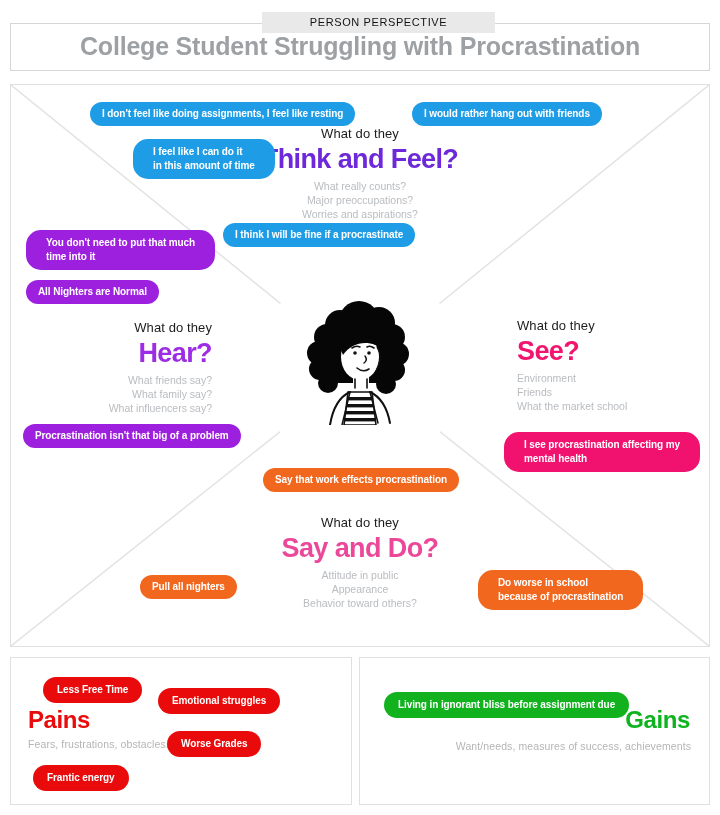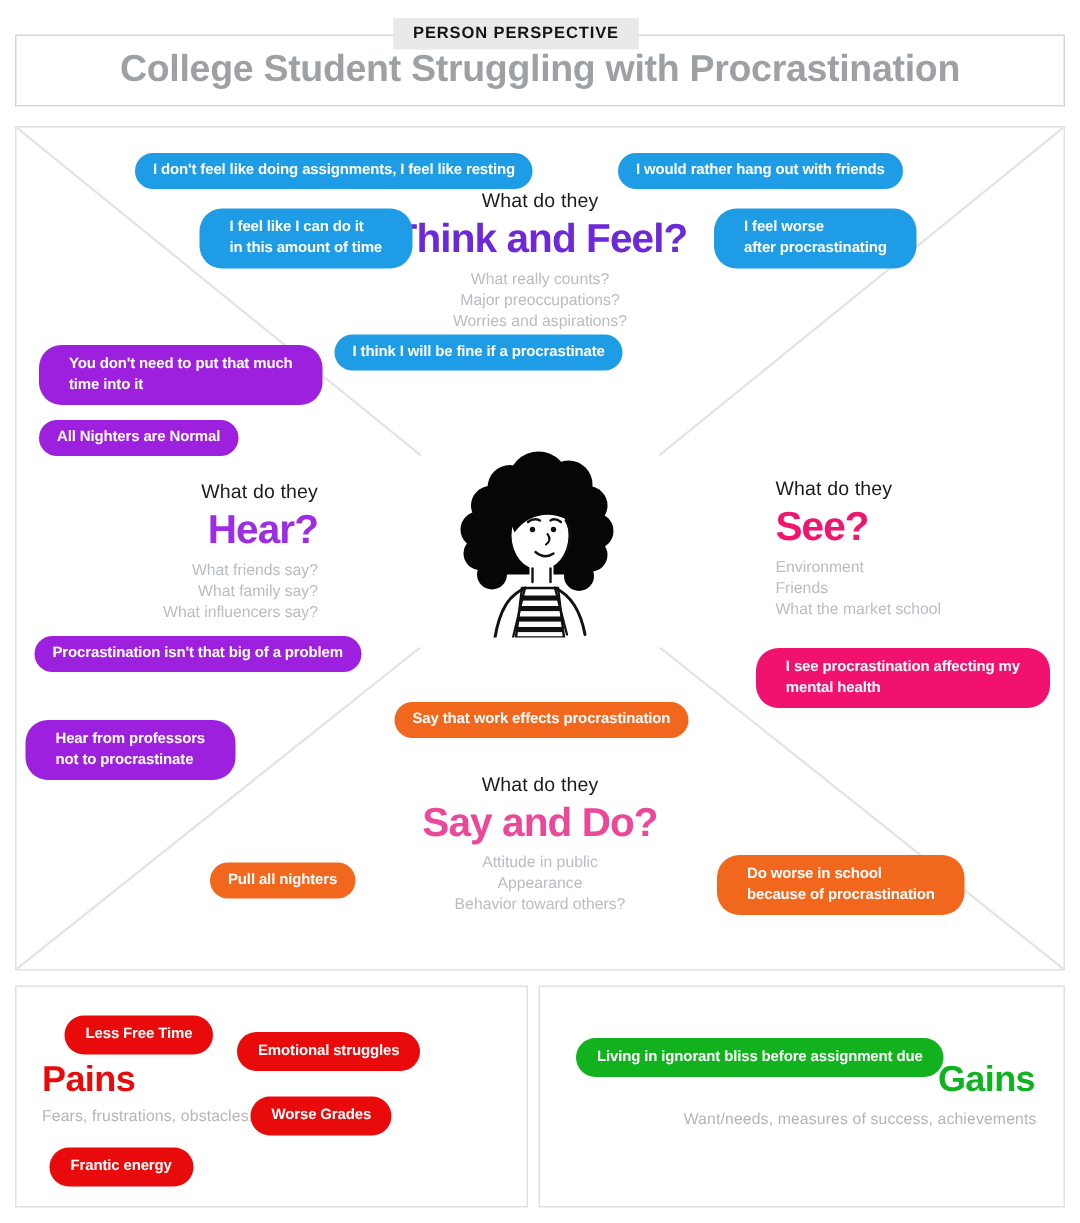--- a/index.html
+++ b/index.html
@@ -3,23 +3,23 @@
 <meta charset="utf-8">
 <style>
   html,body { margin:0; padding:0; background:#fff; }
   #page {
     position:relative; width:720px; height:815px; overflow:hidden;
     font-family:"Liberation Sans", sans-serif; background:#fff;
   }
   .box { position:absolute; border:1px solid #dedede; background:#fff; }
   
   #persp-tab {
-    position:absolute; left:262px; top:12px; width:164px; height:21px;
+    position:absolute; left:262px; top:12px; width:233px; height:21px;
     background:#e9e9e9; z-index:3; text-align:center; line-height:21px;
-    font-size:11px; font-weight:bold; letter-spacing:0.6px; color:#141414;
+    font-size:11px; font-weight:normal; letter-spacing:0.6px; color:#141414;
   }
   #title-box { left:10px; top:23px; width:698px; height:46px; border-color:#d6d6d6; }
   #main-title {
     position:absolute; left:0; top:8px; width:100%; text-align:center;
     font-size:25px; font-weight:bold; color:#9da1a4; letter-spacing:-0.2px;
   }
   
   #main-box { left:10px; top:84px; width:698px; height:561px; border-color:#e0e0e0; }
   #diag-svg { position:absolute; left:0; top:0; }
   
@@ -112,30 +112,26 @@
       <div>Attitude in public</div>
       <div>Appearance</div>
       <div>Behavior toward others?</div>
     </div>
   </div>
 
   <div class="pill blue" style="left:90px; top:102px;">I don't feel like doing assignments, I feel like resting</div>
   <div class="pill blue" style="left:412px; top:102px;">I would rather hang out with friends</div>
   <div class="pill blue two" style="left:133px; top:139px;">I feel like I can do it
 in this amount of time</div>
-  <div class="pill blue two" style="left:476px; top:139px;">I feel worse
-after procrastinating</div>
   <div class="pill blue" style="left:223px; top:223px;">I think I will be fine if a procrastinate</div>
 
   <div class="pill purple two" style="left:26px; top:230px;">You don't need to put that much
 time into it</div>
   <div class="pill purple" style="left:26px; top:280px;">All Nighters are Normal</div>
   <div class="pill purple" style="left:23px; top:424px;">Procrastination isn't that big of a problem</div>
-  <div class="pill purple two" style="left:17px; top:480px;">Hear from professors
-not to procrastinate</div>
 
   <div class="pill pink two" style="right:20px; top:432px;">I see procrastination affecting my
 mental health</div>
 
   <div class="pill orange" style="left:263px; top:468px;">Say that work effects procrastination</div>
   <div class="pill orange" style="left:140px; top:575px;">Pull all nighters</div>
   <div class="pill orange two" style="left:478px; top:570px;">Do worse in school
 because of procrastination</div>
 
   <svg id="person" width="112" height="126" viewBox="0 0 112 126">

